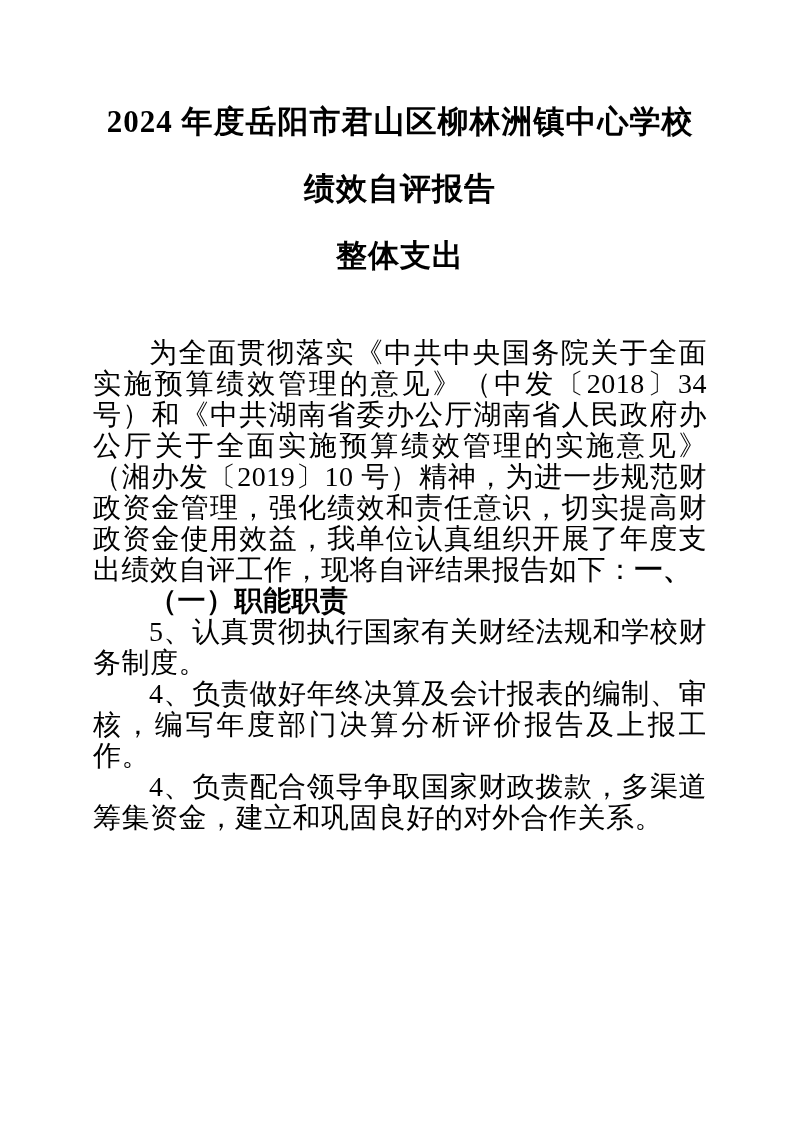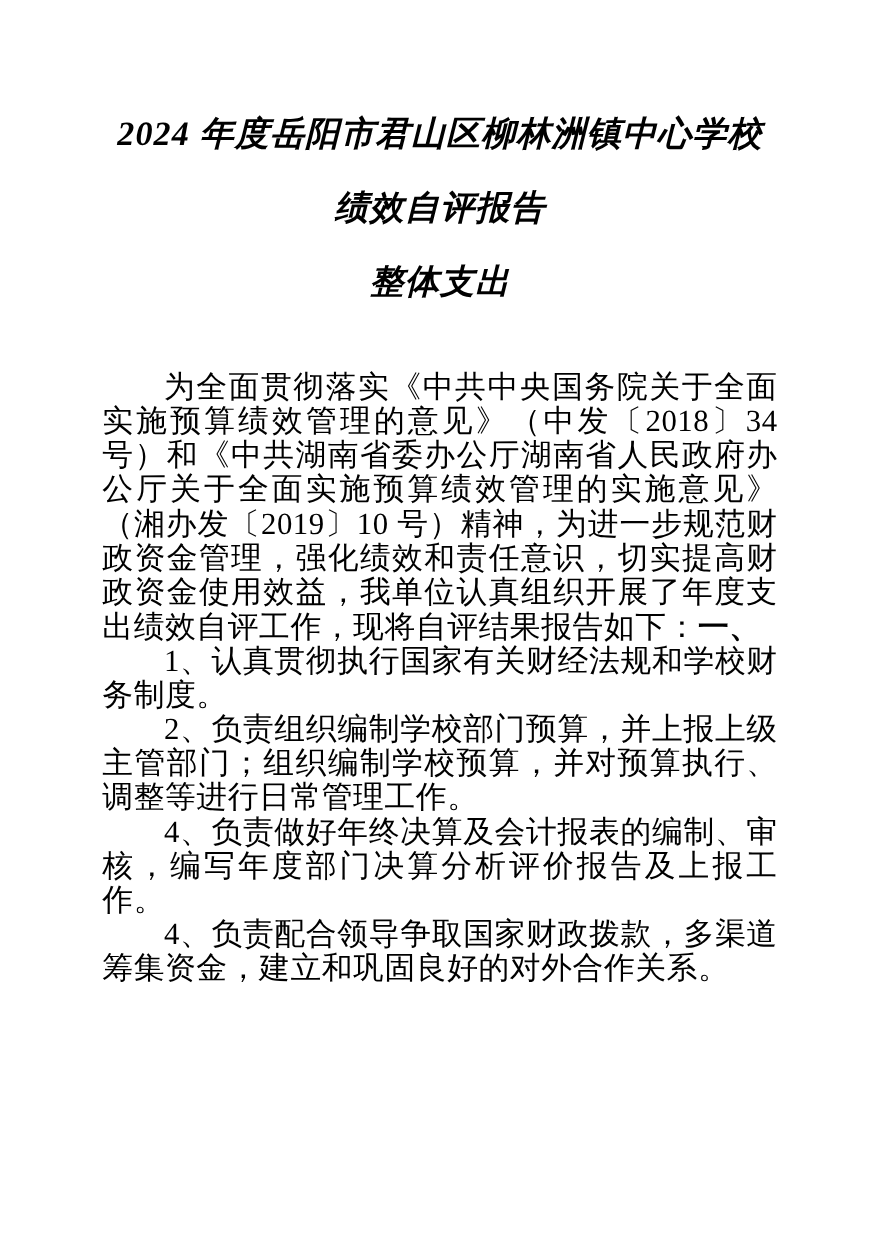--- a/index.html
+++ b/index.html
@@ -23,21 +23,20 @@
     text-align: center;
   }
   .doc-title .title-line {
     margin: 0;
     font-family: "Liberation Serif", "DejaVu Serif", serif;
     font-weight: 700;
     font-size: 31px;
     line-height: 67px;
     letter-spacing: 1px;
     white-space: nowrap;
-    font-style: italic;
   }
   
   .doc-body {
     margin-top: 48px;
   }
   .doc-body p {
     margin: 0;
     font-family: "Liberation Serif", "DejaVu Serif", serif;
     font-size: 28px;
     line-height: 31px;
@@ -68,21 +67,21 @@
     <p class="title-line">2024 年度岳阳市君山区柳林洲镇中心学校</p>
     <p class="title-line">绩效自评报告</p>
     <p class="title-line">整体支出</p>
   </div>
 
   <div class="doc-body">
 
     <p class="indent"><span>为全面贯彻落实《中共中央国务院关于全面实施预算绩效管理的意见》（中发〔2018〕34 号）和《中共湖南省委办公厅湖南省人民政府办公厅关于全面实施预算绩效管理的实施意见》（湘办发〔2019〕10 号）精神，为进一步规范财政资金管理，强化绩效和责任意识，切实提高财政资金使用效益，我单位认真组织开展了年度支出绩效自评工作，现将自评结果报告如下：</span><span class="bold-run">一、</span></p>
 
 
+    <p class="heading indent">（一）职能职责</p>
 
-    <p class="indent">1、认真贯彻执行国家有关财经法规和学校财务制度。</p>
-    <p class="indent">2、负责组织编制学校部门预算，并上报上级主管部门；组织编制学校预算，并对预算执行、调整等进行日常管理工作。</p>
+    <p class="indent">5、认真贯彻执行国家有关财经法规和学校财务制度。</p>
     <p class="indent">4、负责做好年终决算及会计报表的编制、审核，编写年度部门决算分析评价报告及上报工作。</p>
     <p class="indent">4、负责配合领导争取国家财政拨款，多渠道筹集资金，建立和巩固良好的对外合作关系。</p>
 
   </div>
 
 </div>
 
 </body></html>

